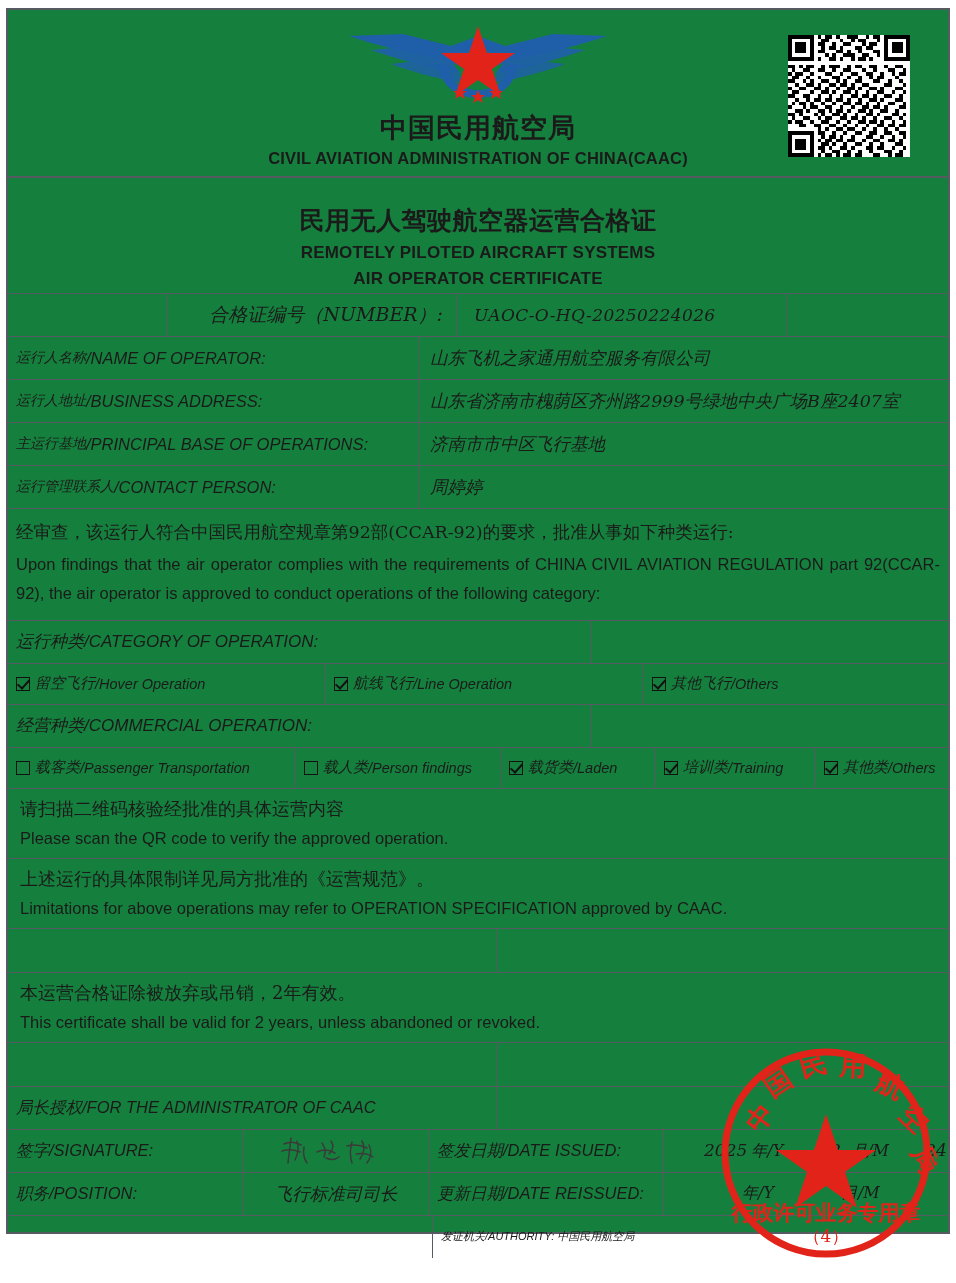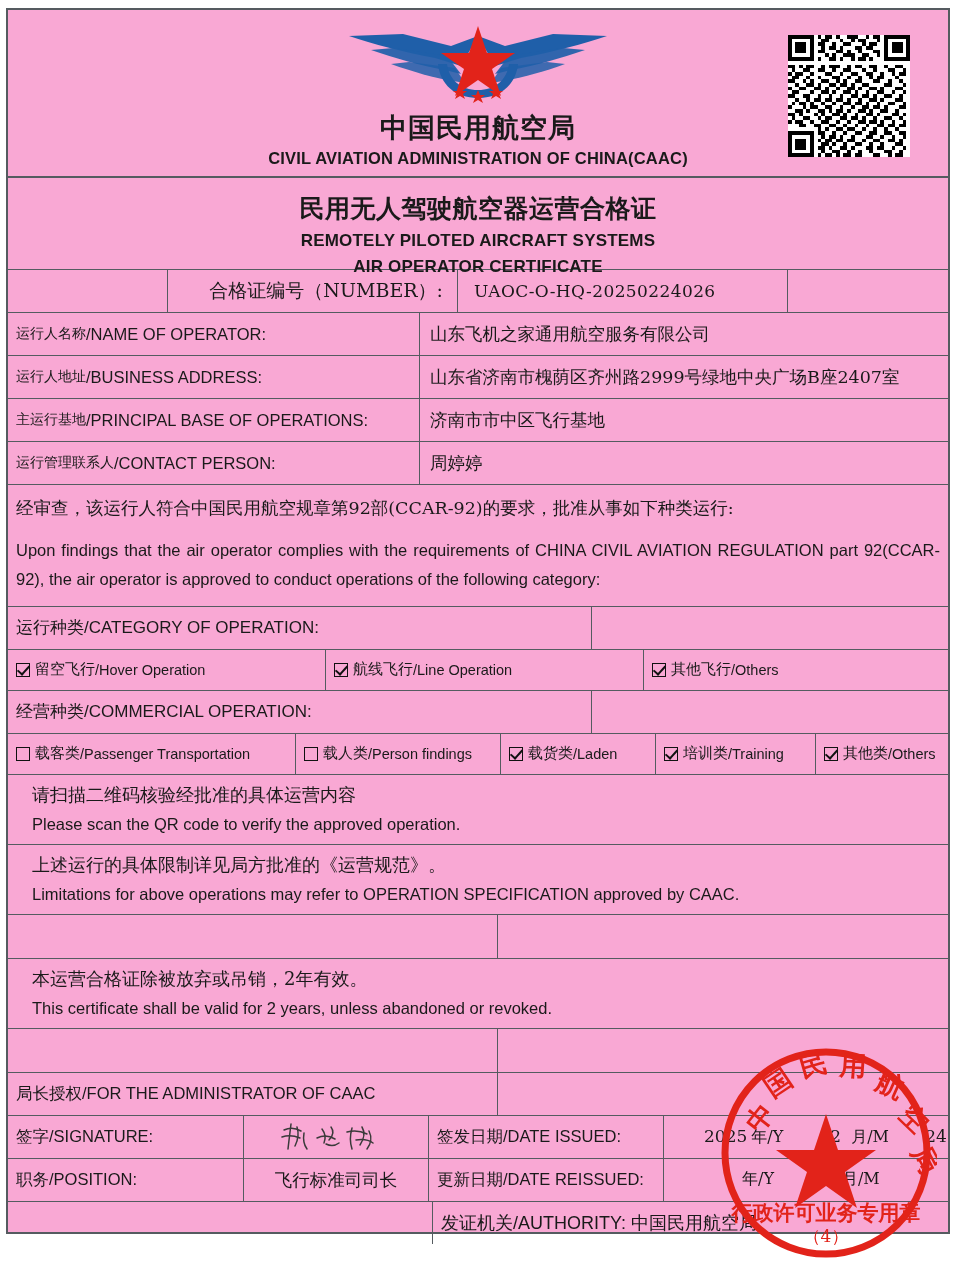--- a/index.html
+++ b/index.html
@@ -12,21 +12,21 @@
     font-family: "Liberation Sans", "DejaVu Sans", sans-serif;
     color: #1a1a1a;
     position: relative;
     overflow: hidden;
   }
   .cert {
     position: absolute;
     left: 6px; top: 8px;
     width: 944px; height: 1226px;
     border: 2px solid #555b60;
-    background: #f9a8d4;
+    background: #15803d;
   }
 
   
   .header {
     position: relative;
     height: 168px;
     border-bottom: 2px solid #555b60;
   }
   .emblem-wrap {
     position: absolute;
@@ -45,21 +45,21 @@
   }
   .qr {
     position: absolute;
     right: 38px; top: 25px;
     width: 122px; height: 122px;
     background: #fff;
   }
 
   
   .title-block {
-    height: 92px;
+    height: 116px;
     border-bottom: 1.5px solid #555b60;
     display: flex; flex-direction: column;
     align-items: center; justify-content: center;
     padding-top: 22px;
   }
   .title-cn {
     font-family: "DejaVu Serif", "Liberation Serif", serif;
     font-size: 25px; font-weight: 700; letter-spacing: .5px;
   }
   .title-en1, .title-en2 {
@@ -67,21 +67,21 @@
   }
 
   
   .row { display: flex; border-bottom: 1.2px solid #555b60; }
   .row:last-child { border-bottom: none; }
   .cell {
     padding: 4px 8px;
     display: flex; align-items: center;
     font-size: 16.5px;
     min-height: 42px;
-    overflow: hidden; white-space: nowrap;
+    overflow: hidden; white-space: nowrap; font-style: italic;
   }
   .bdr-r { border-right: 1.2px solid #555b60; }
   .cn { font-family: "DejaVu Serif", "Liberation Serif", serif; }
 
   
   .row-number .c1 { width: 160px; }
   .row-number .c2 {
     width: 290px; justify-content: flex-end; padding-right: 14px;
     font-family: "DejaVu Serif", "Liberation Serif", serif; font-size: 19px;
   }
@@ -101,21 +101,21 @@
   .lbl .lab-cn { font-family: "DejaVu Serif", "Liberation Serif", serif; font-size: 14px; }
   .lbl .lab-en { font-size: 16.5px; font-weight: 500; }
 
   
   .para-block {
     border-bottom: 1.2px solid #555b60;
     padding: 10px 8px 12px 8px;
   }
   .para-cn {
     font-family: "DejaVu Serif", "Liberation Serif", serif;
-    font-size: 17.5px; line-height: 1.55; margin-bottom: 14px;
+    font-size: 17.5px; line-height: 1.55; margin-bottom: 4px;
   }
   .para-en {
     font-size: 16.5px; line-height: 1.75;
     text-align: justify; text-align-last: left;
   }
 
   
   .row-section .left { width: 584px; font-size: 17px; }
   .row-section .right { flex: 1; }
 
@@ -131,21 +131,21 @@
     position: absolute; left: 2.5px; top: -1px;
     width: 5px; height: 10px;
     border: solid #111; border-width: 0 2.2px 2.2px 0;
     transform: rotate(42deg);
   }
   .chk-label { display: flex; align-items: center; }
   .chk-label .t-cn { font-family: "DejaVu Serif", "Liberation Serif", serif; font-size: 15px; }
   .chk-label .t-en { font-size: 14.5px; }
 
   
-  .stmt { border-bottom: 1.2px solid #555b60; padding: 8px 8px 10px 24px; }
+  .stmt { border-bottom: 1.2px solid #555b60; padding: 8px 8px 10px 12px; }
   .stmt .s-cn {
     font-family: "DejaVu Serif", "Liberation Serif", serif;
     font-size: 18px; margin-bottom: 8px;
   }
   .stmt .s-en { font-size: 16.5px; }
 
   .blank-row { display: flex; border-bottom: 1.2px solid #555b60; height: 44px; }
   .blank-row .bl { width: 490px; border-right: 1.2px solid #555b60; }
   .blank-row .br { flex: 1; }
 
@@ -163,21 +163,21 @@
     display: flex; align-items: baseline; gap: 4px;
     font-size: 16.5px; padding-left: 6px;
   }
   .date-val {
     font-family: "DejaVu Serif", "Liberation Serif", serif;
     font-size: 17px; min-width: 34px; text-align: center; margin-left: 26px;
   }
   .date-unit { font-size: 16px; }
 
   .row-auth .c1 { width: 425px; }
-  .row-auth .c2 { flex: 1; font-size: 18px; }
+  .row-auth .c2 { flex: 1; font-size: 11px; }
 
   
   .seal {
     position: absolute;
     left: 715px; top: 1042px;
     width: 222px; height: 222px;
     pointer-events: none;
   }
   .stamp-pos-cn { font-family: "DejaVu Serif", "Liberation Serif", serif; font-size: 17.5px; }
 </style>

